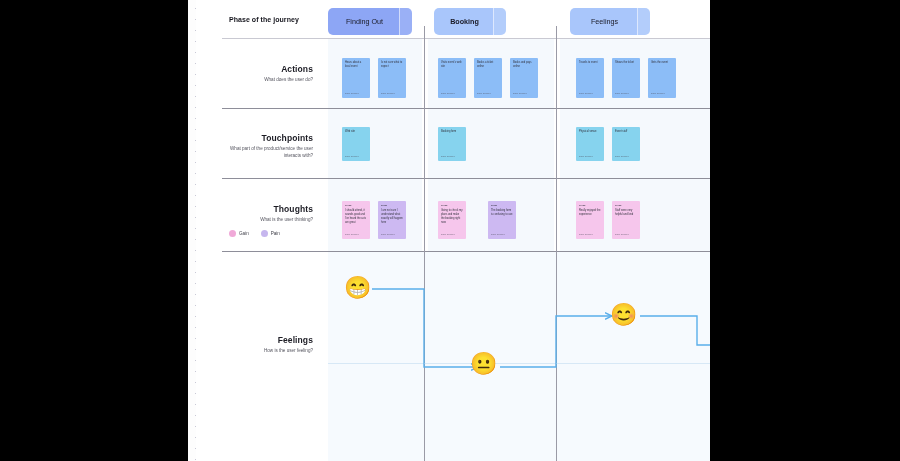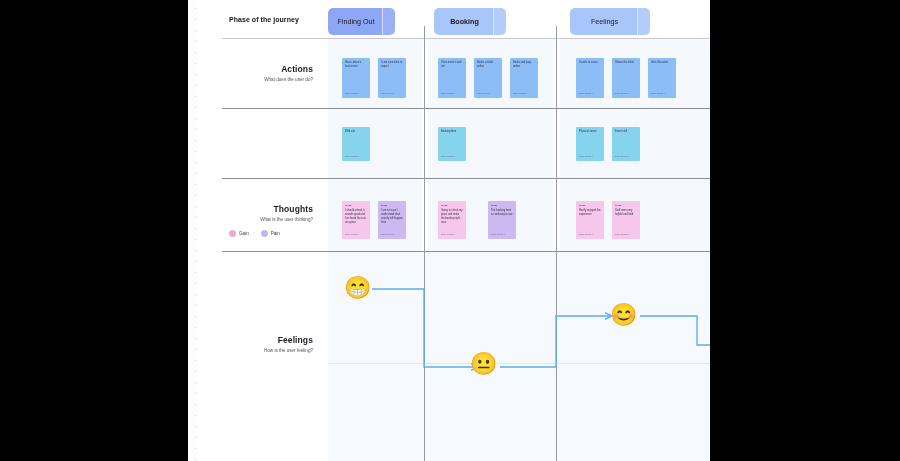--- a/index.html
+++ b/index.html
@@ -182,21 +182,21 @@
   .chip .cap {
     position: absolute;
     right: 0;
     top: 0;
     bottom: 0;
     width: 12px;
     border-radius: 0 5px 5px 0;
     border-left: 1px solid rgba(255,255,255,0.55);
     background: rgba(255,255,255,0.12);
   }
-  #chip-0 { left: 132px; width: 67px; background: #8da6f5; }
+  #chip-0 { left: 132px; width: 84px; background: #8da6f5; }
   #chip-1 { left: 238px; width: 72px; background: #a9c6fb; font-weight: bold; }
   #chip-2 { left: 374px; width: 80px; background: #a9c6fb; }
 
   
   .note {
     position: absolute;
     box-sizing: border-box;
     padding: 3px 3px 0 3px;
     border-radius: 1px;
     overflow: hidden;
@@ -303,20 +303,24 @@
     <div class="row-sep" id="sep-2"></div>
     <div class="row-sep" id="sep-3"></div>
     <div class="col-divider" id="divider-1"></div>
     <div class="col-divider" id="divider-2"></div>
     <div id="feelings-mid"></div>
 
     <div class="row-label" id="label-actions">
       <p class="title">Actions</p>
       <p class="sub">What does the user do?</p>
     </div>
+    <div class="row-label" id="label-touchpoints">
+      <p class="title">Touchpoints</p>
+      <p class="sub">What part of the product/service the user interacts with?</p>
+    </div>
     <div class="row-label" id="label-thoughts">
       <p class="title">Thoughts</p>
       <p class="sub">What is the user thinking?</p>
     </div>
     <div class="row-label" id="label-feelings">
       <p class="title">Feelings</p>
       <p class="sub">How is the user feeling?</p>
     </div>
 
     <div id="legend">

